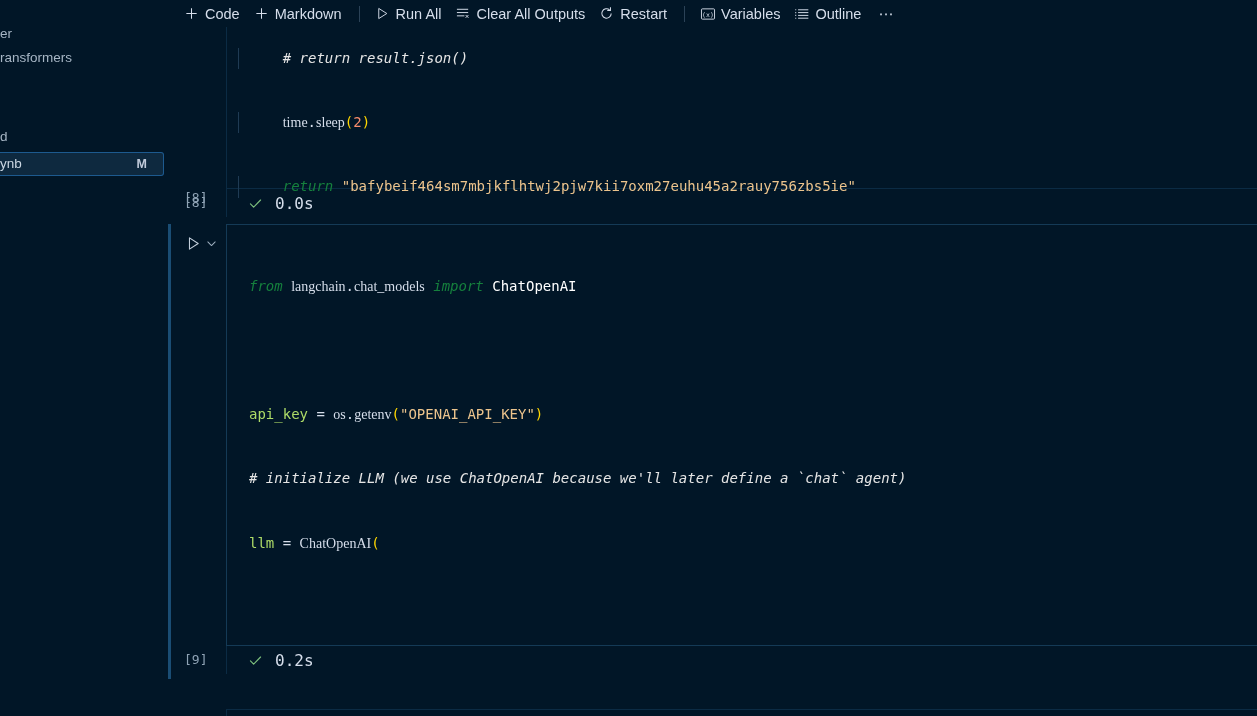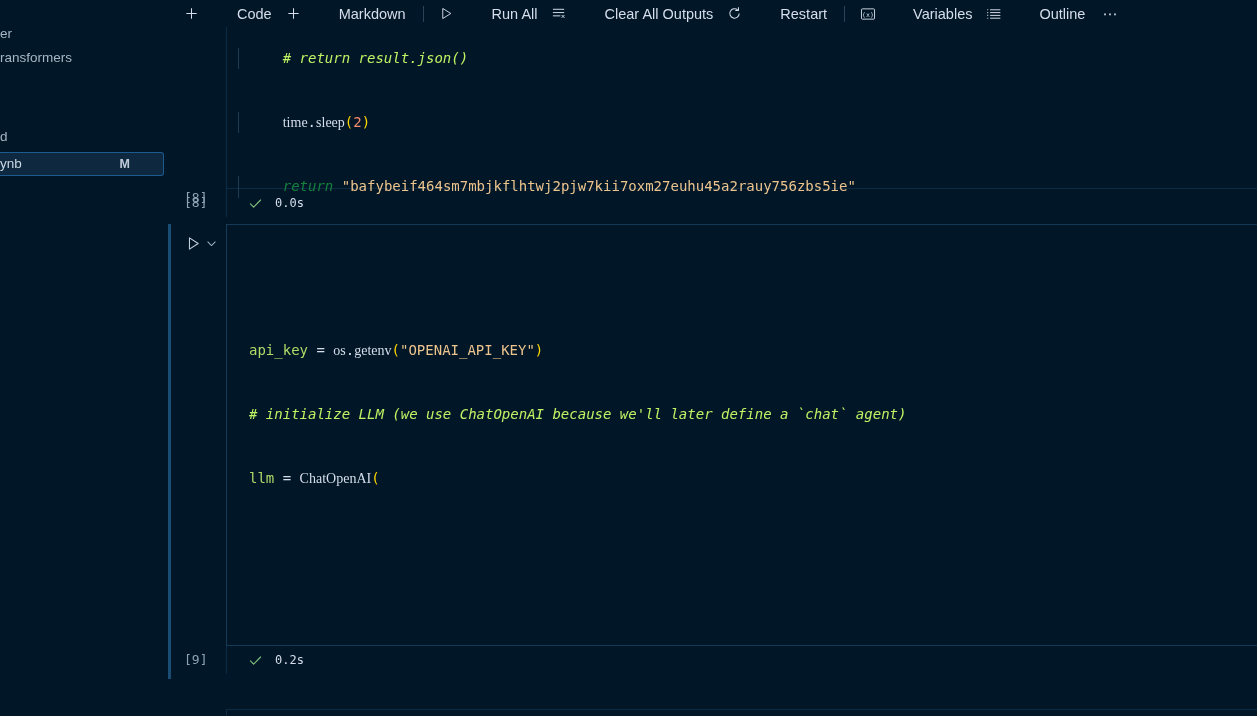--- a/index.html
+++ b/index.html
@@ -39,21 +39,20 @@
     display: flex;
     align-items: center;
     height: 22px;
     padding: 0 5px;
     margin-right: 3px;
     color: #d6deeb;
     font-size: 14.5px;
     white-space: nowrap;
     cursor: pointer;
     border-radius: 3px;
-    gap: 32px;
   }
   .tb-item .ico {
     display: inline-flex;
     align-items: center;
     justify-content: center;
     width: 17px;
     height: 17px;
     margin-right: 5px;
     flex: none;
   }
@@ -104,21 +103,21 @@
     background: #0e293f;
     border: 1px solid #1d5a8f;
     border-left: none;
     border-radius: 0 3px 3px 0;
     color: #cbd7e3;
     height: 24px;
     line-height: 22px;
     display: flex;
     align-items: flex-start;
     justify-content: space-between;
-    padding-right: 33px;
+    padding-right: 16px;
   }
   .exp-row.selected .badge {
     color: #c0cada;
     font-size: 12.5px;
     font-weight: bold;
   }
   .exp-label { display: inline-block; }
 
   
   .notebook {
@@ -205,21 +204,21 @@
 
   
   .kw      { color: #15803d; font-style: italic; }
   .fname   { color: #82aaff; font-style: italic; }
   .param   { color: #7fdbca; font-style: italic; }
   .cls     { color: #ffcb8b; }
   .ident   { color: #d6deeb; font-family: Liberation Serif, serif; }
   .var     { color: #addb67; }
   .str     { color: #ecc48d; }
   .num     { color: #f78c6c; }
-  .cmt     { color: #bef264; font-style: italic; text-align: right; }
+  .cmt     { color: #e5e5e5; font-style: italic; text-align: right; }
   .punc    { color: #d6deeb; }
   .paren1  { color: #ffd700; }
   .attr    { color: #80cbc4; }
   .white   { color: #ffffff; }
 
   
   .status-row {
     position: absolute;
     left: 0;
     height: 28px;
@@ -248,21 +247,21 @@
     padding-left: 20px;
   }
   .check {
     width: 16px; height: 16px;
     margin-right: 12px;
     flex: none;
     display: flex; align-items: center; justify-content: center;
   }
   .elapsed {
     font-family: "DejaVu Sans Mono", "Liberation Mono", monospace;
-    font-size: 12px;
+    font-size: 16px;
     color: #d6deeb;
   }
 
   .cell-accent {
     position: absolute;
     left: 0;
     top: 0;
     width: 3px;
     height: 100%;
     background: #1a4d74;
@@ -410,20 +409,21 @@
           </div>
           <div class="run-chev">
             <svg width="11" height="11" viewBox="0 0 12 12">
                 <path d="M2 4.3 L6 8.2 L10 4.3" stroke="#9fb0c0" stroke-width="1.1" fill="none" stroke-linecap="round" stroke-linejoin="round"></path>
               </svg>
           </div>
         </div>
 
         <div class="editor-box focused" style="top:0; height:422px;">
           <div class="code">
+            <div class="ln"><span class="kw">from</span> <span class="ident">langchain</span><span class="punc">.</span><span class="ident">chat_models</span> <span class="kw">import</span> <span class="white">ChatOpenAI</span></div>
             <div class="ln"></div>
             <div class="ln"><span class="var">api_key</span> <span class="punc">=</span> <span class="ident">os</span><span class="punc">.</span><span class="ident">getenv</span><span class="paren1">(</span><span class="str">"OPENAI_API_KEY"</span><span class="paren1">)</span></div>
             <div class="ln"><span class="cmt"># initialize LLM (we use ChatOpenAI because we'll later define a `chat` agent)</span></div>
             <div class="ln"><span class="var">llm</span> <span class="punc">=</span> <span class="ident">ChatOpenAI</span><span class="paren1">(</span></div>
             
             
             
             
             
             

